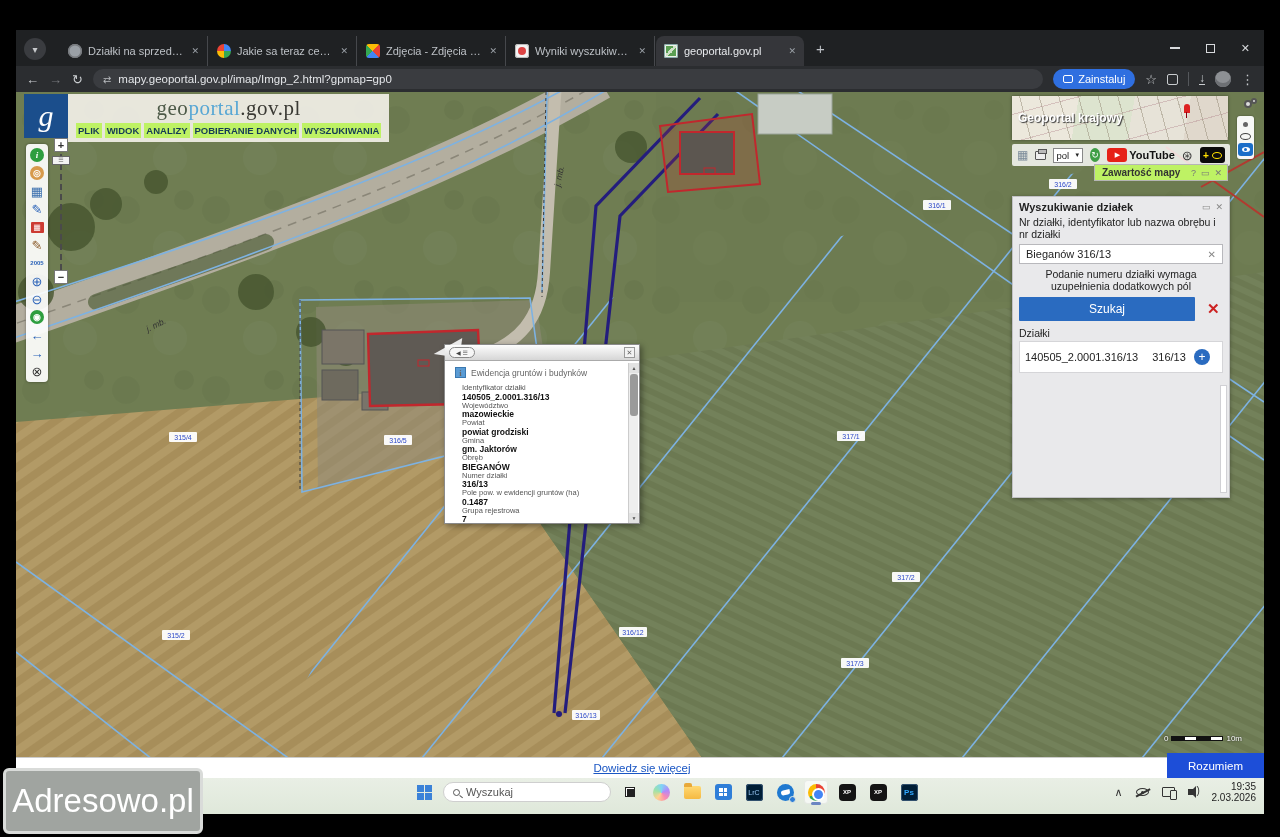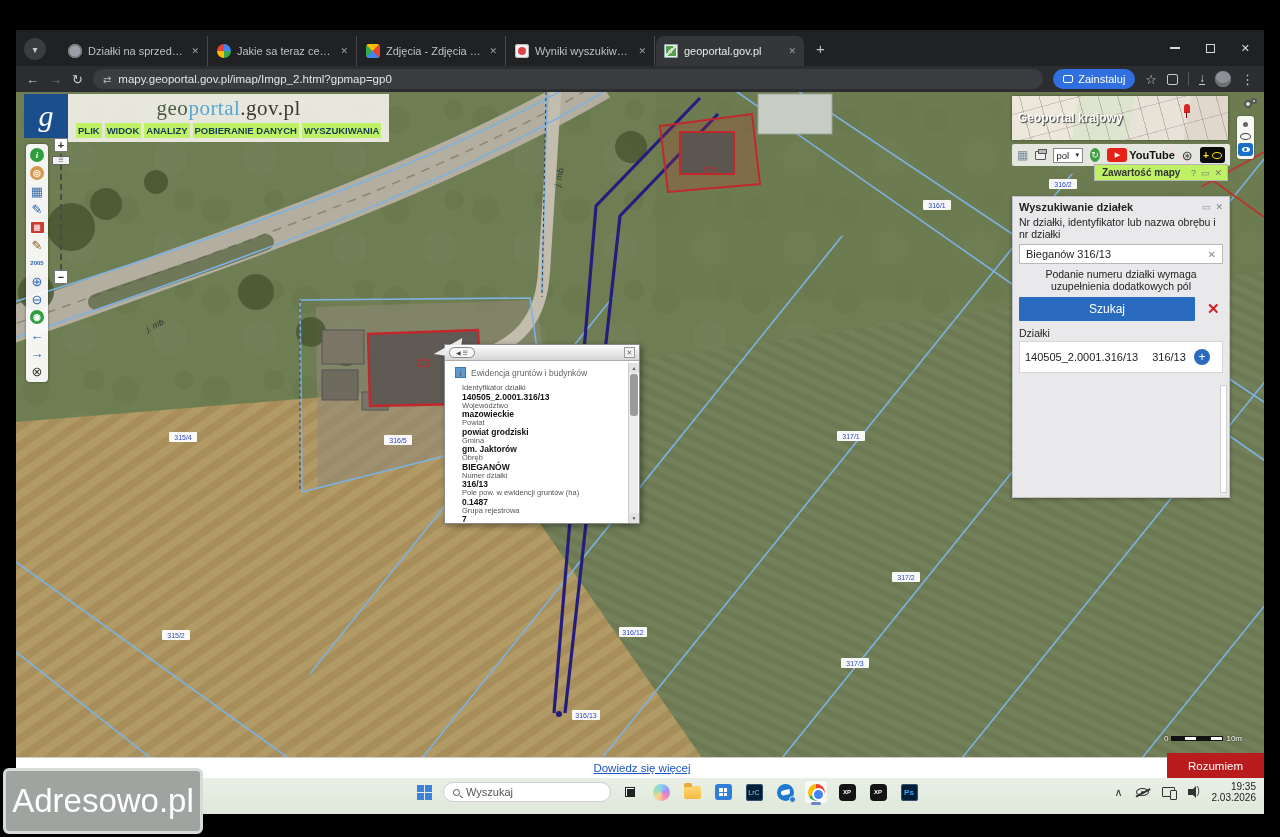--- a/index.html
+++ b/index.html
@@ -175,21 +175,21 @@
 
   
   .scale { position:absolute; left:1148px; top:642px; z-index:3; display:flex; align-items:center; }
   .scale .seg { width:13px; height:5px; border:1px solid #111; }
   .scale .lab { color:#fff; font-size:8px; margin-left:3px; text-shadow:0 0 2px #000; }
   .scale .lab0 { color:#fff; font-size:8px; margin-right:3px; text-shadow:0 0 2px #000; }
   .cookie { position:absolute; left:0; top:665px; width:1248px; height:21px; background:#fff;
     border-top:1px solid #ccc; z-index:6; display:flex; align-items:center; justify-content:center;
     font-size:11.5px; color:#333; }
   .cookie a { color:#1a56c4; text-decoration:underline; margin-left:4px; }
-  .rozumiem { position:absolute; left:1151px; top:661px; width:97px; height:26px; background:#b91c1c;
+  .rozumiem { position:absolute; left:1151px; top:661px; width:97px; height:26px; background:#1d4ed8;
     color:#fff; font-size:11.5px; display:flex; align-items:center; justify-content:center; z-index:7; }
 
   
   .taskbar { position:absolute; left:0; top:748px; width:1248px; height:36px;
     background:linear-gradient(#e9efe5,#dfe8da); z-index:8; }
   .tb-center { position:absolute; left:396px; top:2px; display:flex; align-items:center; gap:7px; }
   .winlogo { width:15px; height:15px; display:grid; grid-template-columns:7px 7px; grid-gap:1px; }
   .winlogo i { background:#3b82d8; }
   .tbsearch { width:168px; height:20px; background:#fff; border:1px solid #cfcfcf; border-radius:10px;
     display:flex; align-items:center; gap:6px; padding:0 9px; color:#555; font-size:11px; }

